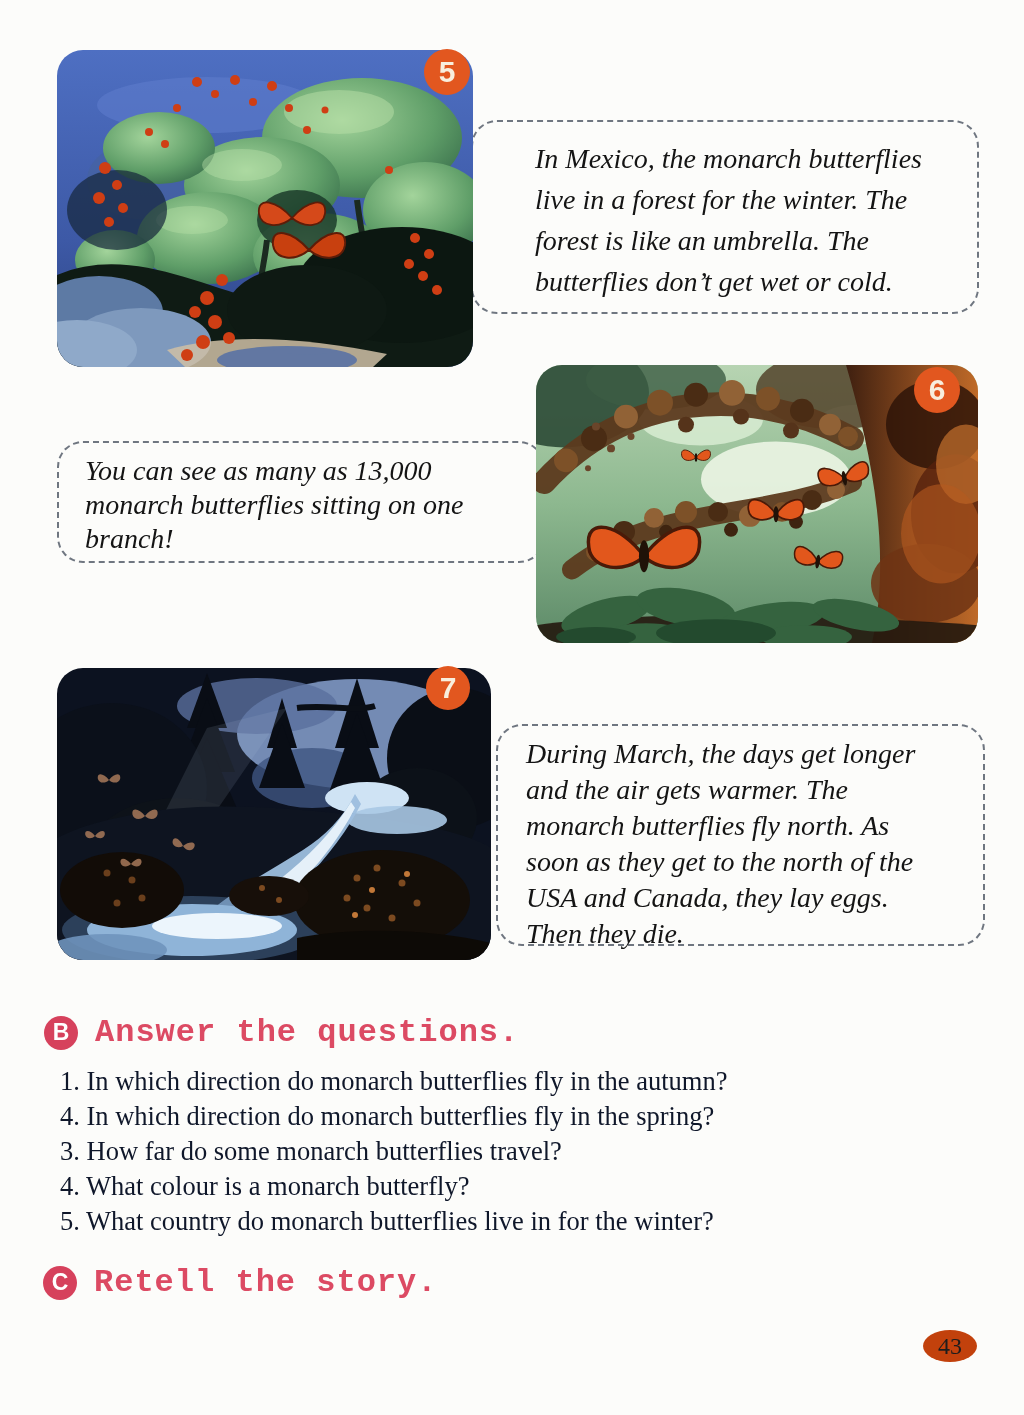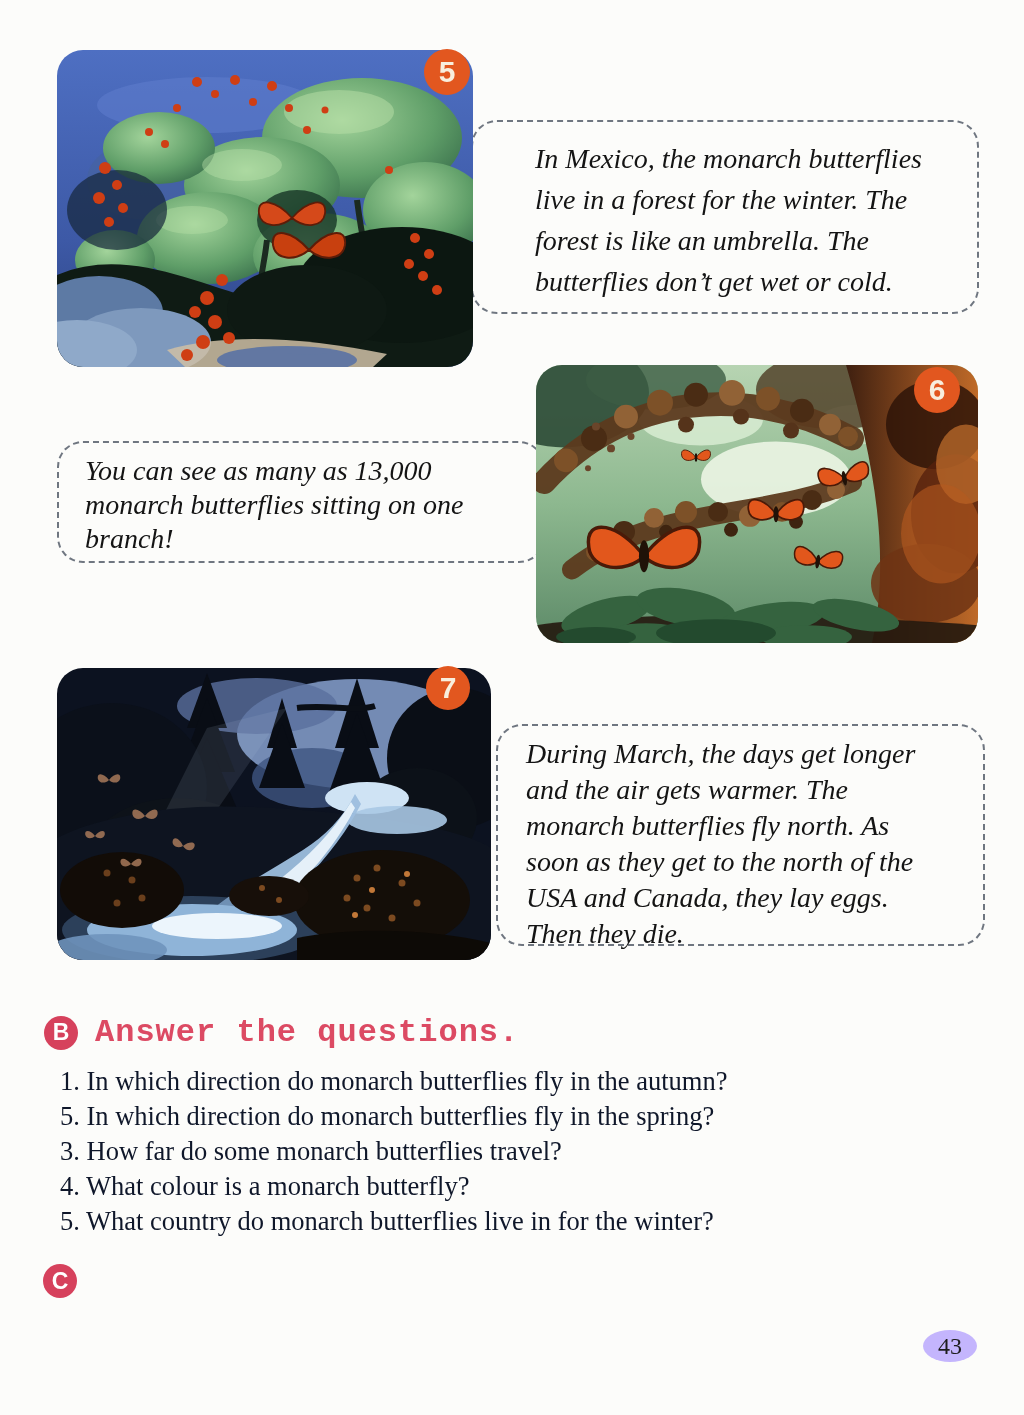--- a/index.html
+++ b/index.html
@@ -90,21 +90,21 @@
   .question{
     font-size:26.5px;
     line-height:35px;
     color:#0f172a;
   }
   
   .page-num{
     position:absolute;
     left:923px;top:1330px;
     width:54px;height:32px;
-    background:#c4b5fd;
+    background:#c2410c;
     border-radius:50%;
     display:flex;align-items:center;justify-content:center;
     font-size:24px;color:#1d1d1d;
     z-index:2;
   }
 </style>
 </head>
 <body>
 
 <div class="page">
@@ -366,25 +366,26 @@
 Then they die.</div>
   </div>
 
   <div class="section-head head-b">
     <div class="letter-badge">B</div>
     <div class="section-title">Answer the questions.</div>
   </div>
 
   <div class="questions">
     <div class="question">1. In which direction do monarch butterflies fly in the autumn?</div>
-    <div class="question">5. In which direction do monarch butterflies fly in the spring?</div>
+    <div class="question">4. In which direction do monarch butterflies fly in the spring?</div>
     <div class="question">3. How far do some monarch butterflies travel?</div>
     <div class="question">4. What colour is a monarch butterfly?</div>
     <div class="question">5. What country do monarch butterflies live in for the winter?</div>
   </div>
 
   <div class="section-head head-c">
     <div class="letter-badge">C</div>
+    <div class="section-title">Retell the story.</div>
   </div>
 
   <div class="page-num">43</div>
 
 </div>
 
 </body></html>

